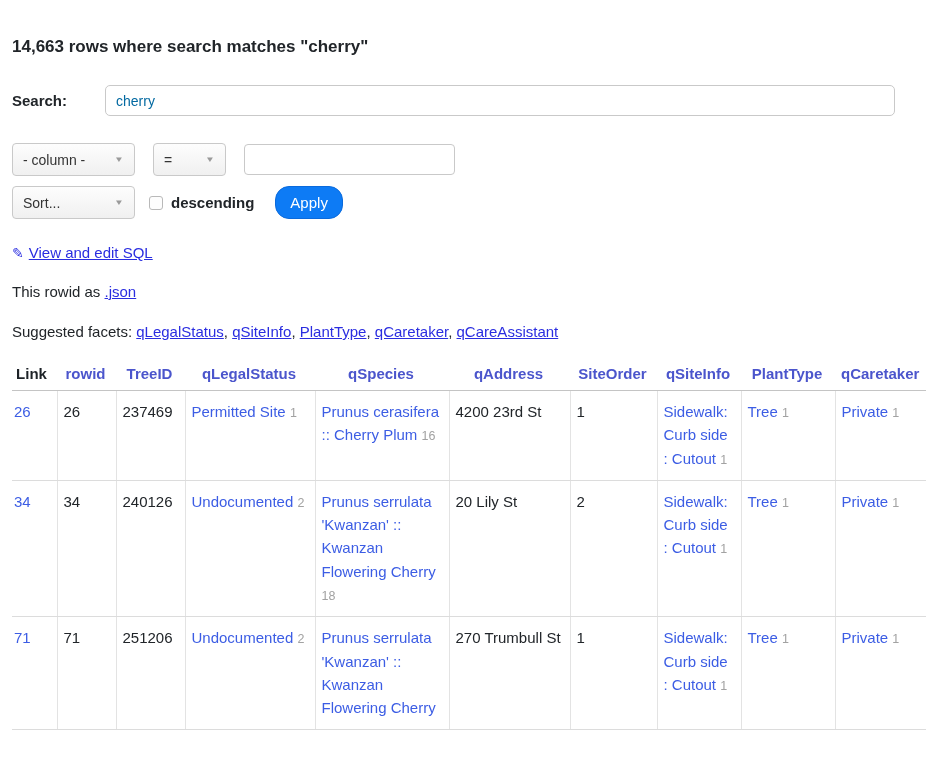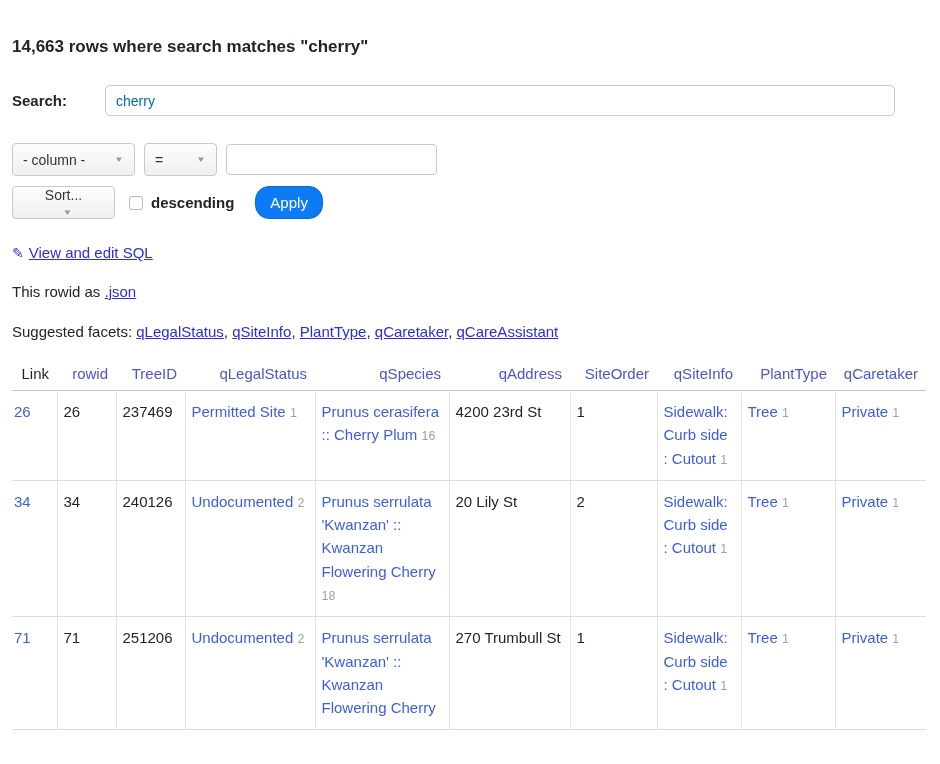--- a/index.html
+++ b/index.html
@@ -28,31 +28,31 @@
 
   
   .search-row { margin-top: 28px; display: flex; align-items: center; padding-right: 31px; }
   .search-row label { font-size: 15px; font-weight: bold; width: 93px; flex-shrink: 0; }
   .search-input {
     flex: 1; height: 31px; border: 1px solid #c9c9c9; border-radius: 5px;
     padding: 0 10px; font-size: 14px; font-family: inherit; color: #0369a1; outline: none;
   }
 
   
-  .filter-row { margin-top: 27px; display: flex; align-items: center; gap: 9px; }
+  .filter-row { margin-top: 27px; display: flex; align-items: center; gap: 18px; }
   .sort-row { margin-top: 10px; display: flex; align-items: center; }
   .select {
     border: 1px solid #c9c9c9; border-radius: 4px;
     background: linear-gradient(180deg, #fdfdfd, #f0f0f0);
     height: 33px; display: inline-flex; align-items: center; justify-content: space-between;
     padding: 0 10px; font-size: 14px; color: #333; cursor: default;
   }
   .select-column { width: 123px; }
   .select-op { width: 73px; }
-  .select-sort { width: 103px; flex-direction: column; }
+  .select-sort { width: 123px; }
   .chev { color: #9a9a9a; font-size: 10px; margin-left: 8px; transform: scaleY(0.8); }
   .filter-value-input {
     width: 211px; height: 31px; border: 1px solid #c9c9c9; border-radius: 4px;
     padding: 0 8px; font-size: 14px; font-family: inherit; outline: none;
   }
   .checkbox {
     width: 14px; height: 14px; border: 1px solid #b9b9b9; border-radius: 3px;
     background: #fdfdfd; margin-left: 14px; flex-shrink: 0; cursor: pointer;
   }
   .descending-label { font-weight: bold; font-size: 15px; margin-left: 8px; }
@@ -66,21 +66,21 @@
   .sql-row { margin-top: 25px; font-size: 15px; }
   .pencil { color: var(--link); margin-right: 5px; font-size: 14px; }
   a.top-link { color: var(--link); text-decoration: underline; cursor: pointer; }
   .data-as-row { margin-top: 22px; font-size: 15px; }
   .facets-row { margin-top: 23px; font-size: 15px; }
   .facet:not(:last-child)::after { content: ", "; color: #212529; }
 
   
   table { margin-top: 19px; width: 100%; border-collapse: collapse; font-size: 15px; table-layout: fixed; }
   th {
-    text-align: right; font-weight: normal; padding: 6px 8px 8px 6px;
+    text-align: center; font-weight: bold; padding: 6px 8px 8px 6px;
     border-bottom: 1px solid #c4c4c4; color: var(--header-link); vertical-align: bottom;
   }
   th:first-child { color: #1d2227; padding-left: 2px; }
   th a { color: var(--header-link); text-decoration: none; cursor: pointer; }
   td {
     vertical-align: top; padding: 9px 8px 10px 6px;
     border-bottom: 1px solid #dcdcdc; border-left: 1px solid #e3e3e3;
     line-height: 1.55; word-wrap: break-word;
   }
   td:first-child { border-left: none; padding-left: 2px; }

